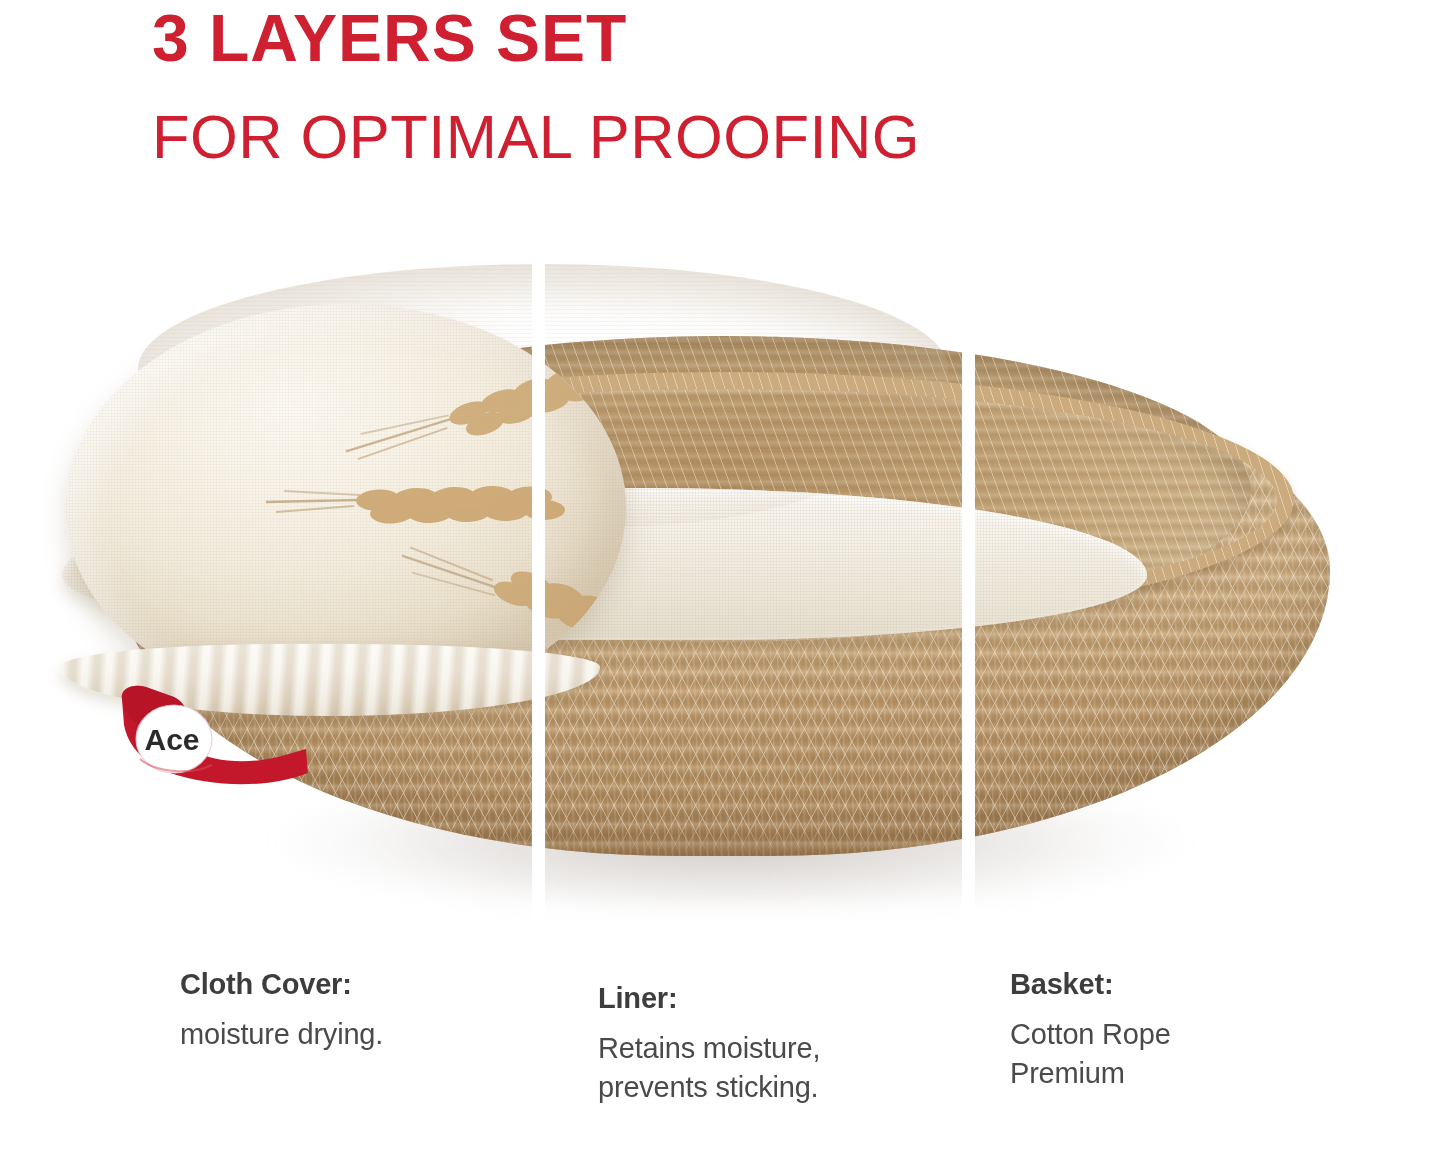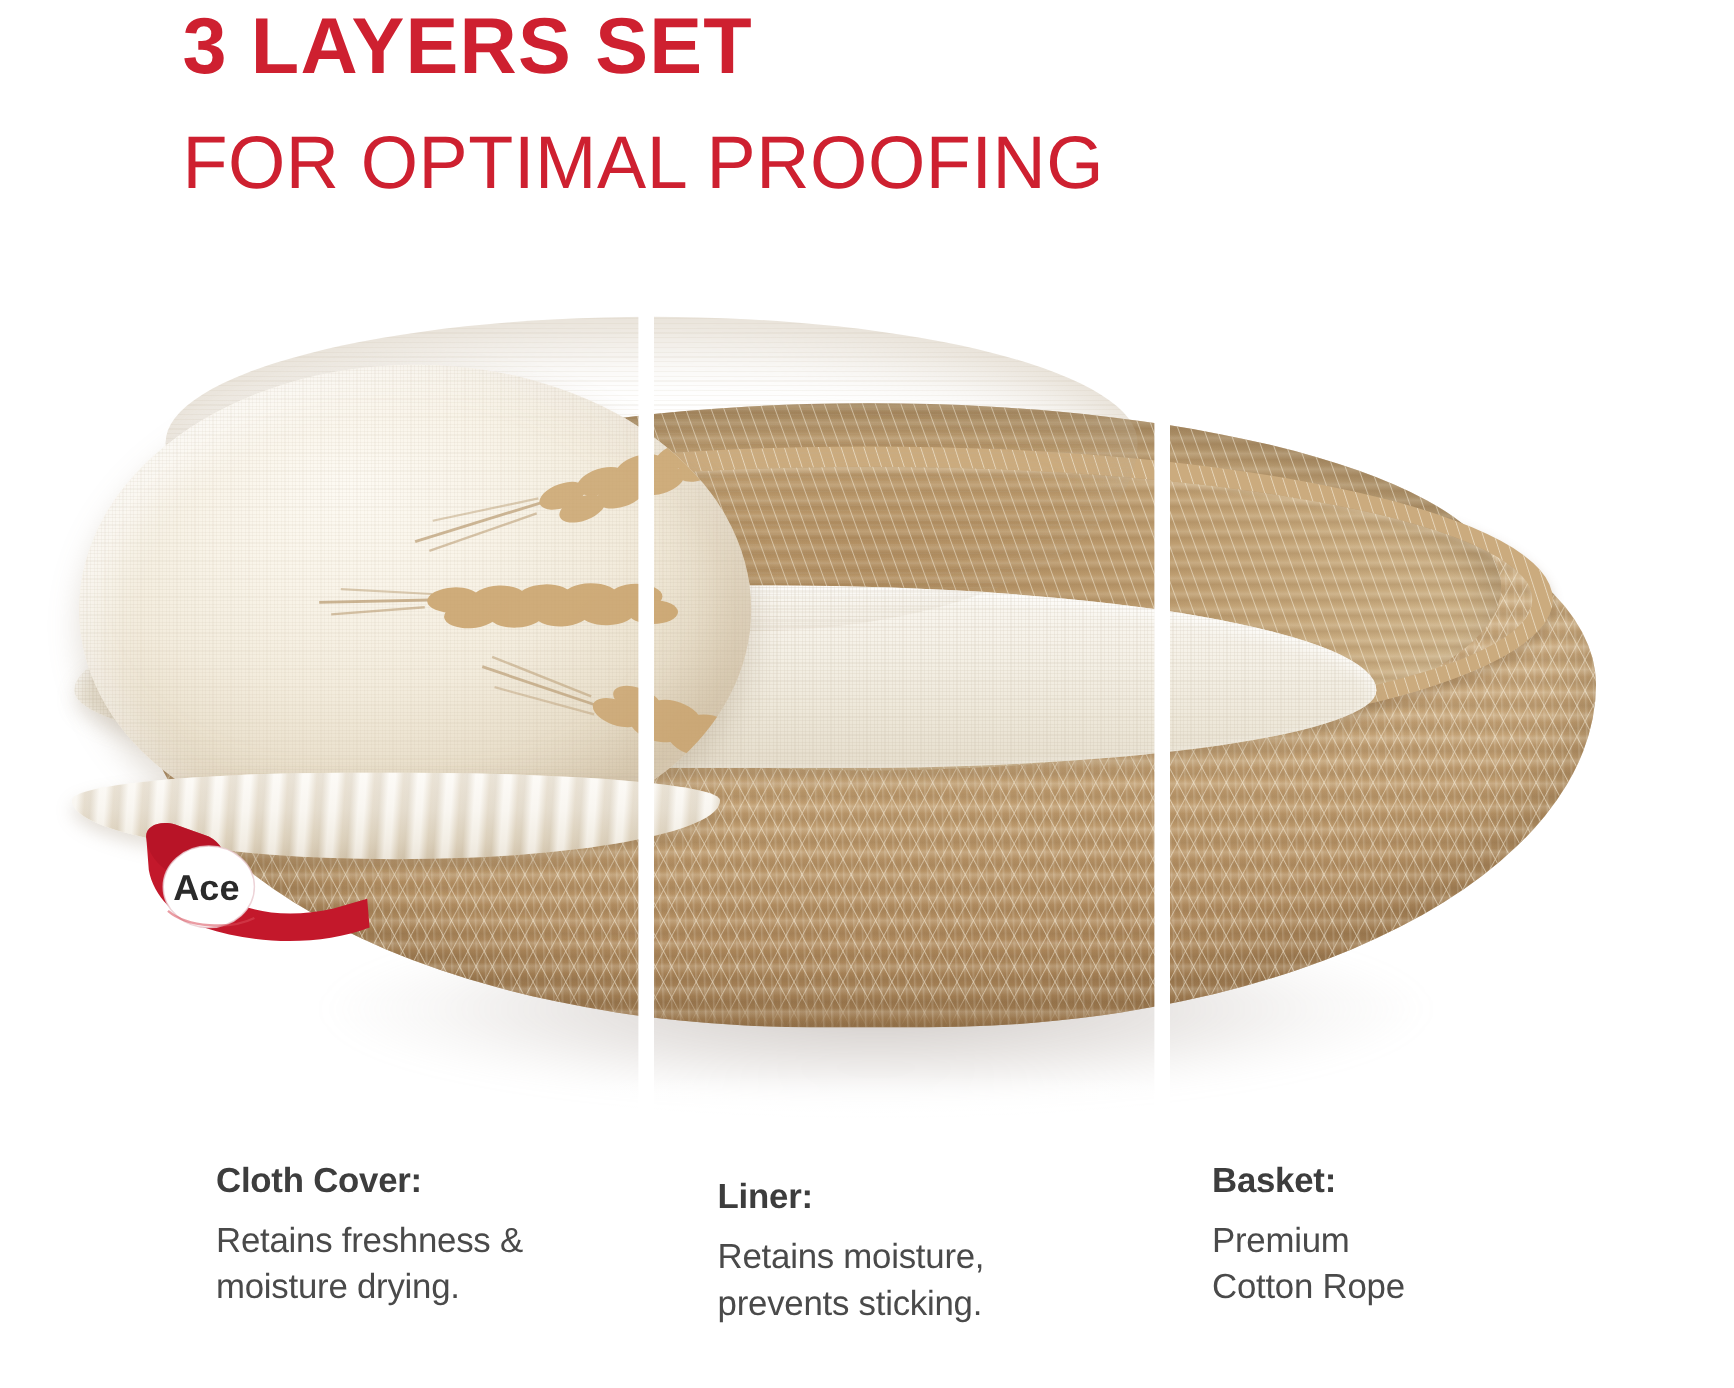--- a/index.html
+++ b/index.html
@@ -407,34 +407,33 @@
   <div class="divider d2"></div>
 
   <div class="stage-fade"></div>
 </div>
 
 <div class="captions">
 
   <div class="caption c1">
     <div class="cap-title">Cloth Cover:</div>
     <div class="cap-body">
-      <span>Retains freshness &amp;</span>
       <span>moisture drying.</span>
     </div>
   </div>
 
   <div class="caption c2">
     <div class="cap-title">Liner:</div>
     <div class="cap-body">
       <span>Retains moisture,</span>
       <span>prevents sticking.</span>
     </div>
   </div>
 
   <div class="caption c3">
     <div class="cap-title">Basket:</div>
     <div class="cap-body">
+      <span>Cotton Rope</span>
       <span>Premium</span>
-      <span>Cotton Rope</span>
     </div>
   </div>
 
 </div>
 
 </body></html>

